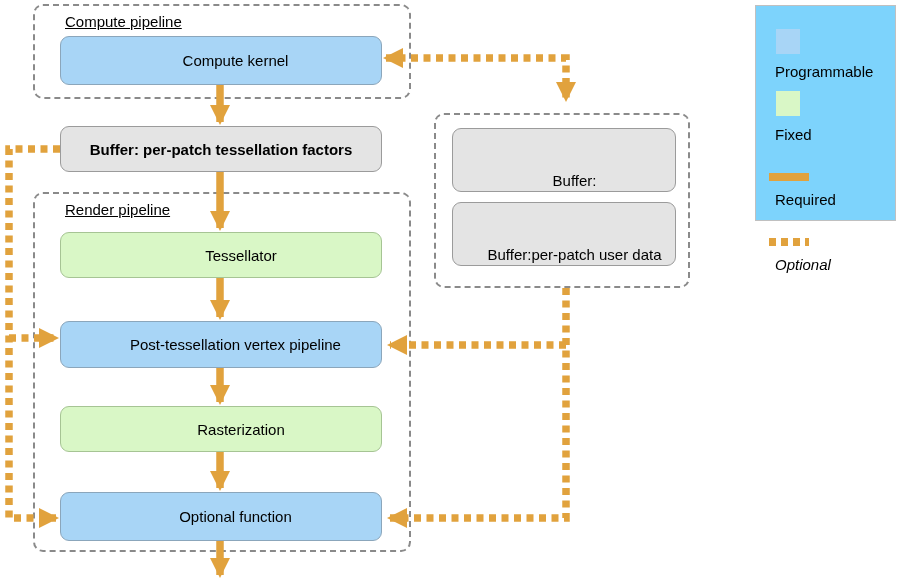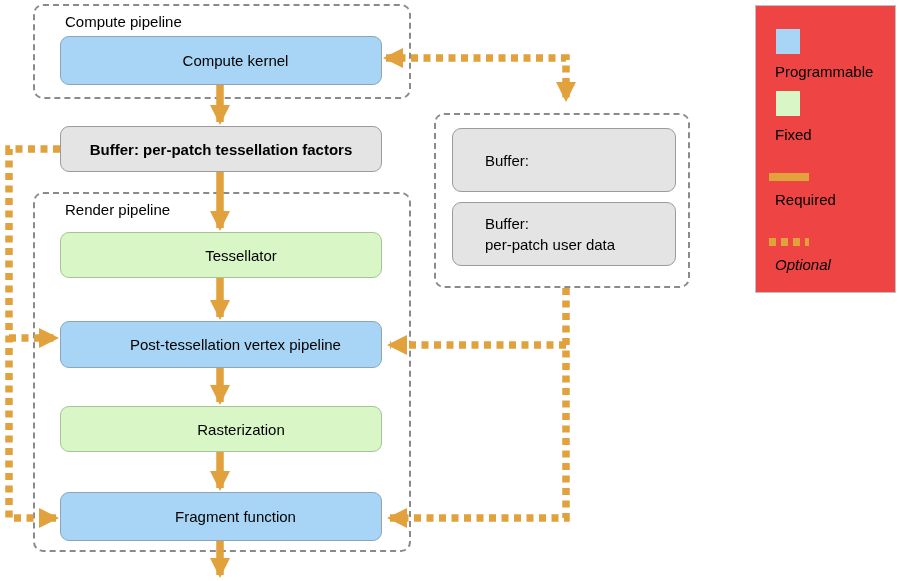--- a/index.html
+++ b/index.html
@@ -28,58 +28,58 @@
     border-radius: 10px;
     background: transparent;
   }
   .group-label {
     position: absolute;
     left: 30px;
     top: 7px;
     font-size: 15px;
     color: #000;
     white-space: nowrap;
+    text-decoration: underline;
   }
   .node {
     position: absolute;
     border-radius: 9px;
     display: flex;
     align-items: center;
     justify-content: center;
     font-size: 15px;
     text-align: center;
     z-index: 1;
   }
   .node.programmable { background: var(--programmable-fill); border: 1px solid #8BA6BB; padding-left: 29px; }
   .node.fixed        { background: var(--fixed-fill);        border: 1px solid #A6C494; padding-left: 40px; }
   .node.buffer       { background: var(--buffer-fill);       border: 1px solid #9B9B9B; }
   .node.buffer.two-line {
-    flex-direction: column;
-    align-items: flex-start;
+    align-items: flex-end;
     justify-content: center;
     text-align: left;
-    padding-left: 32px;
+    padding-left: 21px;
     line-height: 21px;
   }
   .connectors {
     position: absolute;
     left: 0; top: 0;
     width: 899px; height: 581px;
     z-index: 2;
     pointer-events: none;
   }
   .connectors .req { stroke: var(--connector); stroke-width: 7.5; fill: none; }
   .connectors .opt { stroke: var(--connector); stroke-width: 7.5; fill: none; stroke-dasharray: 7 5.5; }
   .arrowhead-shape { fill: var(--connector); }
   .legend {
     position: absolute;
     left: 755px; top: 5px;
-    width: 141px; height: 288px;
+    width: 141px; height: 216px;
     border: 1px solid #C0C0C0;
-    background: #ef4444;
+    background: #7dd3fc;
     z-index: 1;
   }
   .legend .swatch {
     position: absolute;
     left: 20px;
     width: 24px; height: 25px;
   }
   .legend .swatch.prog { top: 23px; background: var(--programmable-fill); }
   .legend .swatch.fix  { top: 85px; background: var(--fixed-fill); }
   .legend .line-swatch {
@@ -115,21 +115,21 @@
   <div class="node programmable" style="left:60px; top:36px; width:322px; height:49px;">Compute kernel</div>
 
   <div class="node buffer" style="left:60px; top:126px; width:322px; height:46px;font-weight:bold;">Buffer: per-patch tessellation factors</div>
 
   <div class="group" style="left:33px; top:192px; width:378px; height:360px;">
     <div class="group-label">Render pipeline</div>
   </div>
   <div class="node fixed" style="left:60px; top:232px; width:322px; height:46px;">Tessellator</div>
   <div class="node programmable" style="left:60px; top:321px; width:322px; height:47px;">Post-tessellation vertex pipeline</div>
   <div class="node fixed" style="left:60px; top:406px; width:322px; height:46px;">Rasterization</div>
-  <div class="node programmable" style="left:60px; top:492px; width:322px; height:49px;">Fragment function</div>
+  <div class="node programmable" style="left:60px; top:492px; width:322px; height:49px;">Optional function</div>
 
   <div class="group" style="left:434px; top:113px; width:256px; height:175px;"></div>
   <div class="node buffer two-line" style="left:452px; top:128px; width:224px; height:64px;">
     <span>Buffer:</span>
   </div>
   <div class="node buffer two-line" style="left:452px; top:202px; width:224px; height:64px;">
     <span>Buffer:</span>
     <span>per-patch user data</span>
   </div>
 

